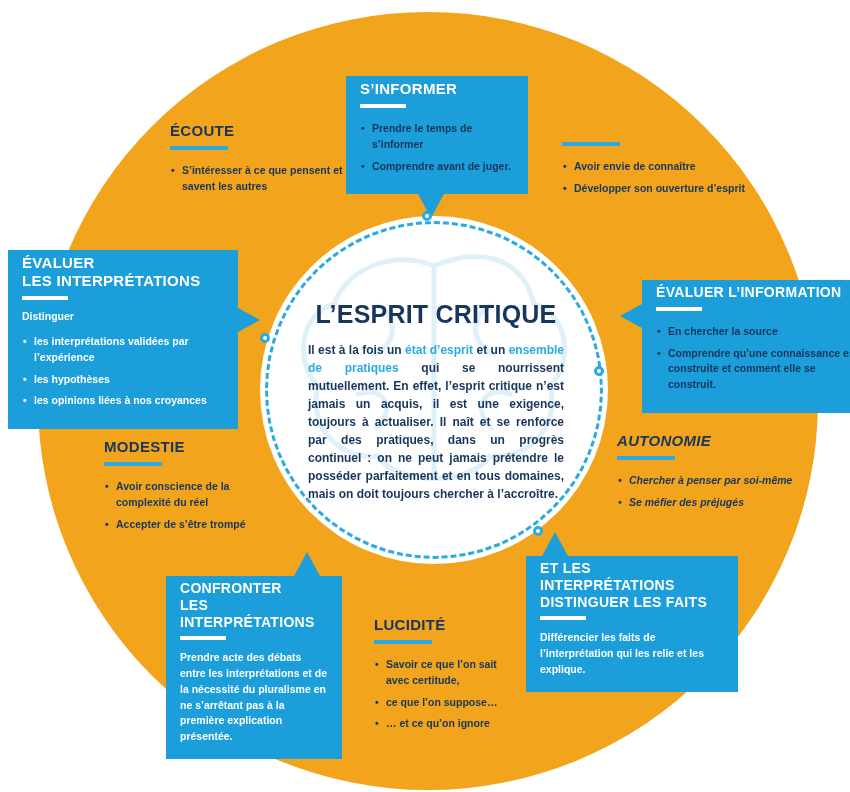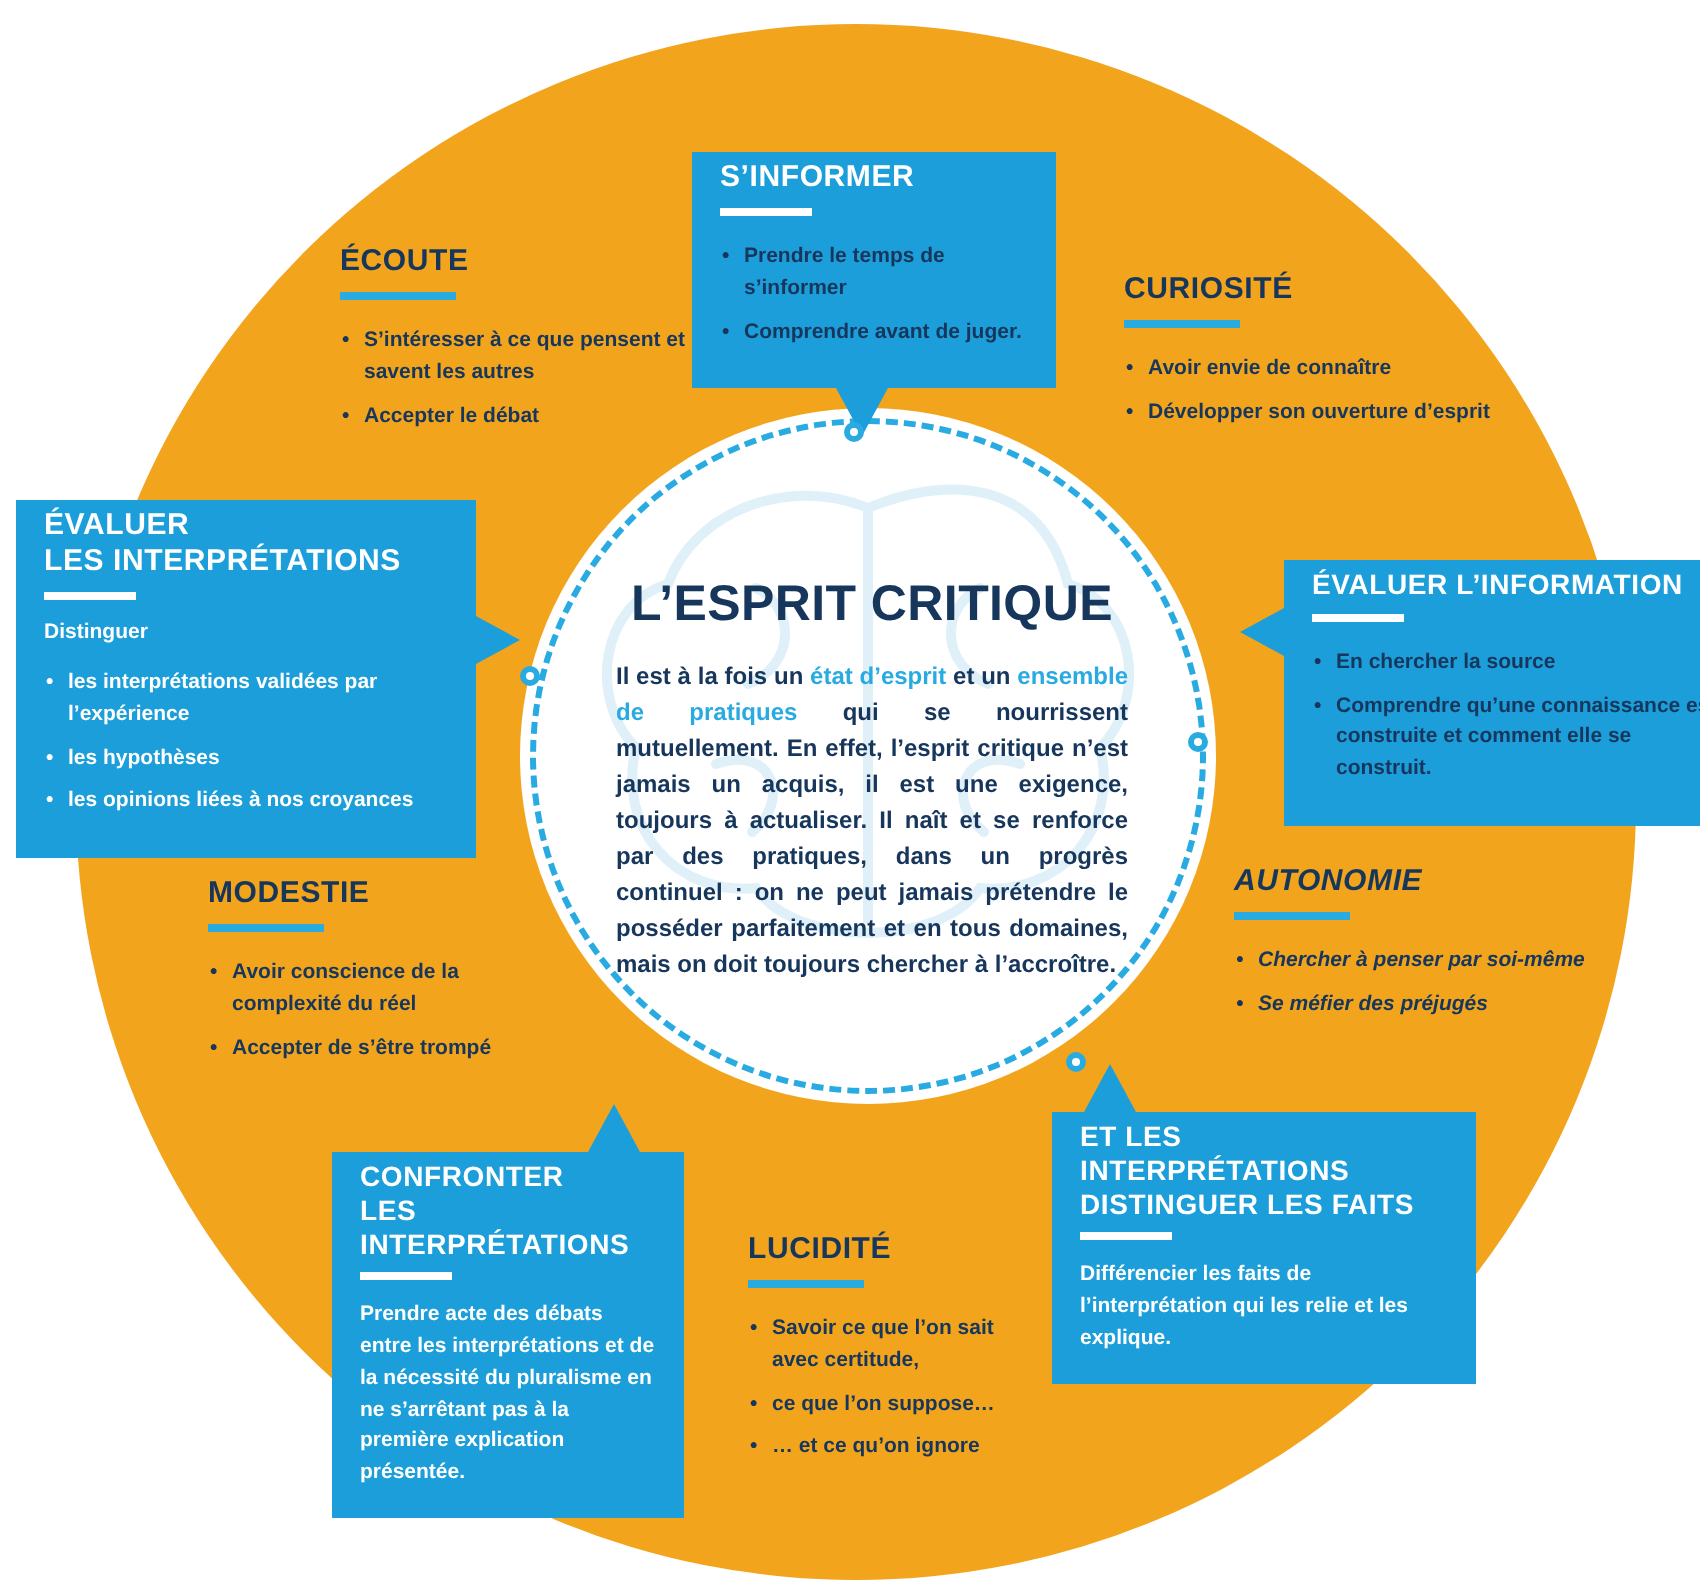--- a/index.html
+++ b/index.html
@@ -30,21 +30,21 @@
 
   .plain{position:absolute;z-index:2;}
 
   
   .box{position:absolute;background:var(--blue);padding:4px 14px 14px;z-index:2;}
   .ptr{position:absolute;width:0;height:0;}
   .para{margin:10px 0 0;font-size:10.5px;font-weight:bold;line-height:1.5;color:#fff;}
   .pre-label{margin:10px 0 2px;font-size:10.5px;font-weight:bold;color:#fff;}
 
   
-  .center-circle{position:absolute;left:260px;top:204px;width:348px;height:348px;background:#fff;
+  .center-circle{position:absolute;left:260px;top:216px;width:348px;height:348px;background:#fff;
     border-radius:50%;z-index:1;}
   .center-circle::after{content:"";position:absolute;inset:5px;border:3px dashed var(--cyan);border-radius:50%;pointer-events:none;}
   .brain{position:absolute;left:18px;top:28px;z-index:0;}
   .center-inner{position:absolute;left:36px;right:32px;top:84px;z-index:2;}
   .center-title{margin:0 0 12px;font-size:25px;font-weight:bold;color:var(--navy);text-align:center;letter-spacing:.2px;}
   .center-para{margin:12px;font-size:12px;font-weight:bold;color:var(--navy);line-height:1.5;text-align:justify;}
   .hl{color:var(--cyan);}
 
   
   .node{position:absolute;width:10px;height:10px;border:3px solid var(--cyan);background:#fff;border-radius:50%;z-index:3;}
@@ -54,36 +54,34 @@
 
 <div class="stage">
 
   <div class="orange-circle"></div>
 
   <section class="plain" style="left:170px;top:122px;width:175px;">
     <h3 class="ttl">ÉCOUTE</h3>
     <div class="rule"></div>
     <ul class="bullets">
       <li>S’intéresser à ce que pensent et savent les autres</li>
-      <li>Accepter le débat</li>
     </ul>
   </section>
 
   <section class="box" style="left:346px;top:76px;width:182px;">
     <h3 class="ttl">S’INFORMER</h3>
     <div class="rule"></div>
     <ul class="bullets navy">
       <li>Prendre le temps de s’informer</li>
       <li>Comprendre avant de juger.</li>
     </ul>
     <div class="ptr" style="left:72px;bottom:-24px;border-left:13px solid transparent;border-right:13px solid transparent;border-top:24px solid var(--blue);"></div>
   </section>
 
   <section class="plain" style="left:562px;top:136px;width:195px;">
-    <h3 class="ttl">CURIOSITÉ</h3>
     <div class="rule"></div>
     <ul class="bullets">
       <li>Avoir envie de connaître</li>
       <li>Développer son ouverture d’esprit</li>
     </ul>
   </section>
 
   <section class="box" style="left:8px;top:250px;width:230px;">
     <h3 class="ttl">
       <span style="display:block">ÉVALUER</span>

